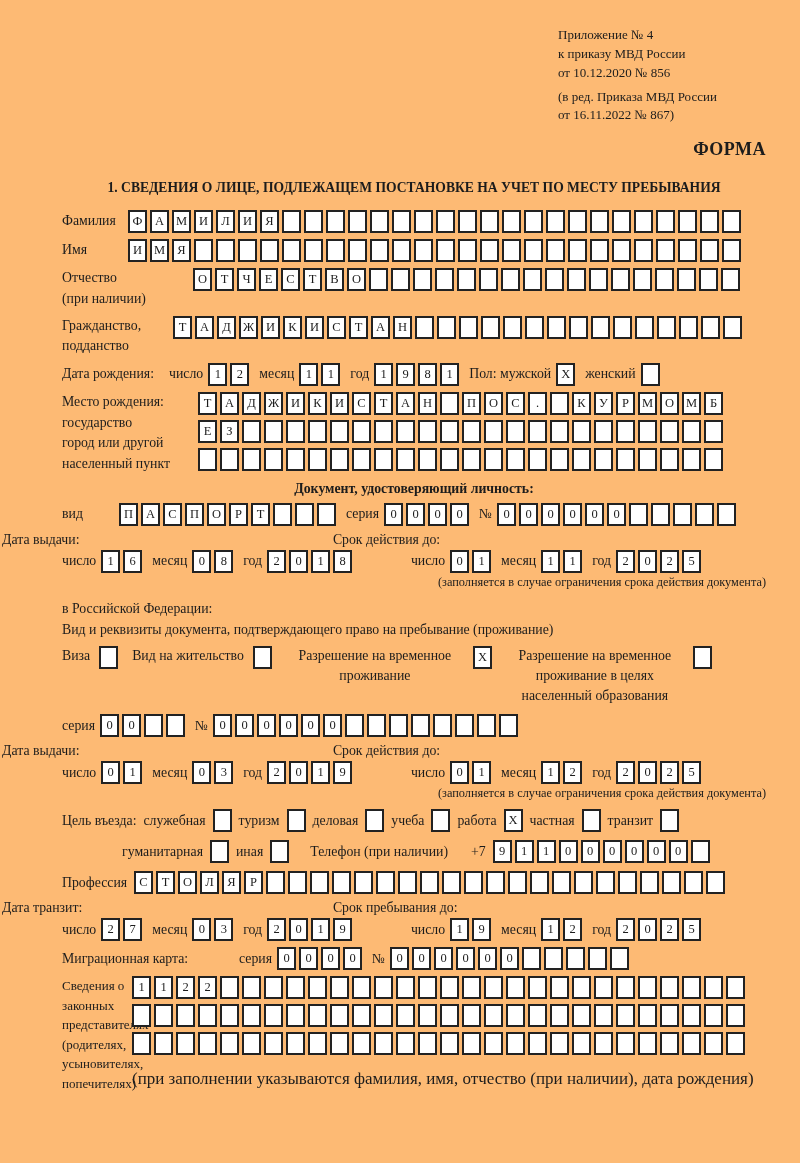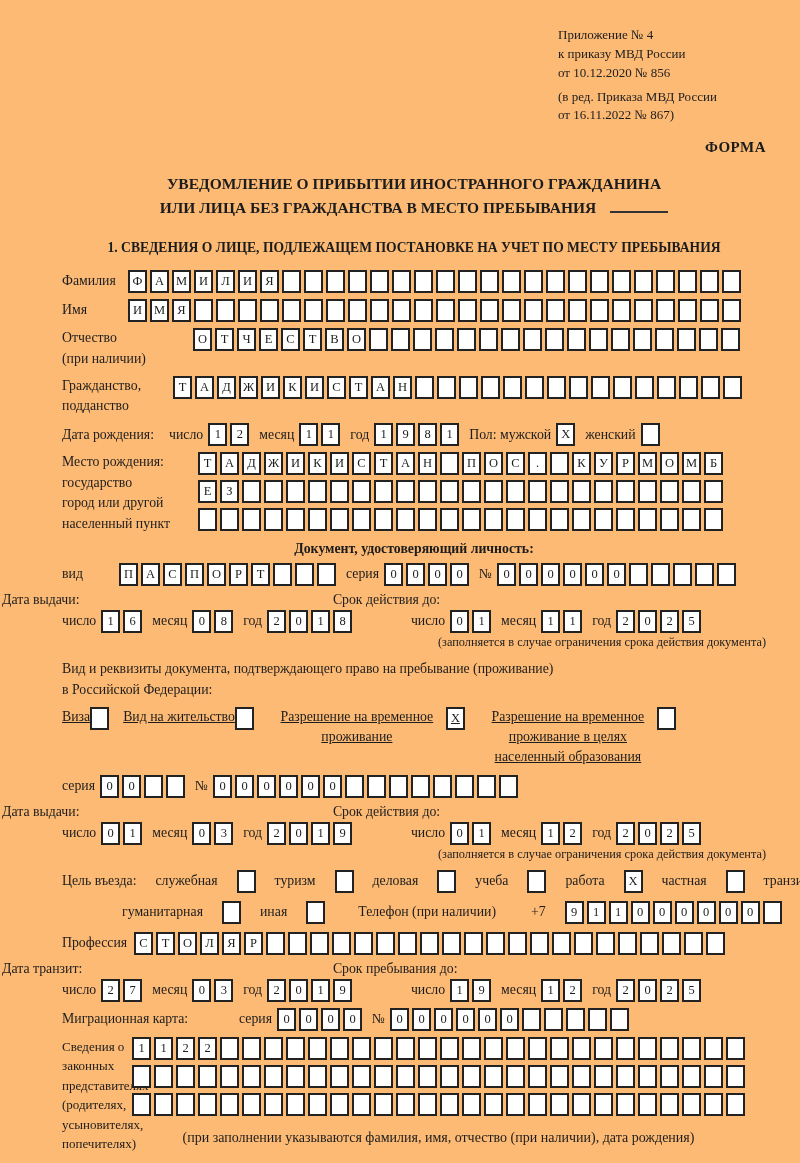--- a/index.html
+++ b/index.html
@@ -3,21 +3,21 @@
 <meta charset="utf-8">
 <style>
   html,body{margin:0;padding:0;background:#ffffff;}
   .page{
     width:800px;height:1163px;box-sizing:border-box;background:#fdba74;
     padding:26px 34px 14px 62px;overflow:hidden;
     font-family:"Liberation Serif","DejaVu Serif",serif;color:#1c1c1c;
   }
   .hdr{margin-left:496px;font-size:13px;line-height:1.45;width:210px;}
   .hdr .rev{margin-top:5px;}
-  .forma{text-align:right;font-weight:bold;font-size:15px;margin-top:14px;letter-spacing:.5px;}
+  .forma{text-align:right;font-weight:bold;font-size:18px;margin-top:14px;letter-spacing:.5px;}
   .title{margin-top:16px;text-align:center;font-weight:bold;font-size:15.5px;line-height:1.55;}
   .blank{display:inline-block;width:58px;border-bottom:2px solid #333;margin-left:14px;vertical-align:baseline;}
   .sec{margin-top:20px;margin-bottom:14px;text-align:center;font-weight:bold;font-size:13.6px;}
   .row{display:flex;align-items:center;margin-bottom:6px;}
   .row.top{align-items:flex-start;}
   .lbl{font-size:13.8px;flex-shrink:0;line-height:1.5;}
   .w66{width:66px;} .w131{width:131px;} .w111{width:111px;} .w136{width:136px;} .w72{width:72px;}
   .cells{display:flex;gap:3px;flex-shrink:0;}
   .c{width:15px;height:19px;border:2px solid #222;display:inline-flex;align-items:center;
      justify-content:center;font-size:12.5px;flex-shrink:0;background:#fff;}
@@ -25,46 +25,42 @@
   .inlbl{font-size:13.8px;margin:0 5px 0 10px;white-space:nowrap;}
   .inlbl.first{margin-left:0;}
   .dochead{text-align:center;font-weight:bold;font-size:13.8px;margin:4px 0 6px;}
   .twocol{display:flex;margin-bottom:2px;}
   .twocol .col-l{flex:0 0 47%;} .twocol .col-r{flex:1;}
   .dhead{font-size:13.8px;}
   .dhead.left{margin-left:-60px;}
   .note{font-size:12.3px;text-align:right;margin:2px 0 8px;}
   .para{font-size:13.8px;line-height:1.55;margin-bottom:6px;}
   .opts{display:flex;align-items:flex-start;margin-bottom:8px;gap:14px;}
-  .opt{display:flex;align-items:flex-start;text-decoration:underline;}
+  .opt{display:flex;align-items:flex-start;gap:9px;}
   .opt .txt{font-size:13.8px;text-align:center;line-height:1.45;}
   .opt .narrow{max-width:178px;}
-  .purpose{display:flex;align-items:center;gap:19px;flex-wrap:nowrap;margin-bottom:8px;font-size:13.8px;}
+  .purpose{display:flex;align-items:center;gap:7px;flex-wrap:nowrap;margin-bottom:8px;font-size:13.8px;}
   .purpose .t{white-space:nowrap;}
-  .repnote{font-size:14px;text-align:center;margin:6px 0 0 120px;}
+  .repnote{font-size:17px;text-align:left;margin:6px 0 0 120px;}
 </style>
 </head>
 <body>
 
 <div class="page">
 
   <div class="hdr">
     <div>Приложение № 4</div>
     <div>к приказу МВД России</div>
     <div>от 10.12.2020 № 856</div>
     <div class="rev">(в ред. Приказа МВД России</div>
     <div>от 16.11.2022 № 867)</div>
   </div>
 
   <div class="forma">ФОРМА</div>
 
-  <div class="title">
-    <div>УВЕДОМЛЕНИЕ О ПРИБЫТИИ ИНОСТРАННОГО ГРАЖДАНИНА</div>
-    <div><span>ИЛИ ЛИЦА БЕЗ ГРАЖДАНСТВА В МЕСТО ПРЕБЫВАНИЯ</span><span class="blank"></span></div>
-  </div>
 
   <div class="sec">1. СВЕДЕНИЯ О ЛИЦЕ, ПОДЛЕЖАЩЕМ ПОСТАНОВКЕ НА УЧЕТ ПО МЕСТУ ПРЕБЫВАНИЯ</div>
 
   <div class="row">
     <div class="lbl w66">Фамилия</div>
     <div class="cells">
         <span class="c">Ф</span>
         <span class="c">А</span>
         <span class="c">М</span>
         <span class="c">И</span>
@@ -395,22 +391,22 @@
           <span class="c">2</span>
           <span class="c">0</span>
           <span class="c">2</span>
           <span class="c">5</span>
         </div>
     </div>
   </div>
   <div class="note">(заполняется в случае ограничения срока действия документа)</div>
 
   <div class="para">
+    <div>в Российской Федерации:</div>
     <div>Вид и реквизиты документа, подтверждающего право на пребывание (проживание)</div>
-    <div>в Российской Федерации:</div>
   </div>
 
   <div class="opts">
     <div class="opt">
       <span class="txt">Виза</span>
       <div class="cells">
           <span class="c"></span>
         </div>
     </div>
     <div class="opt">

